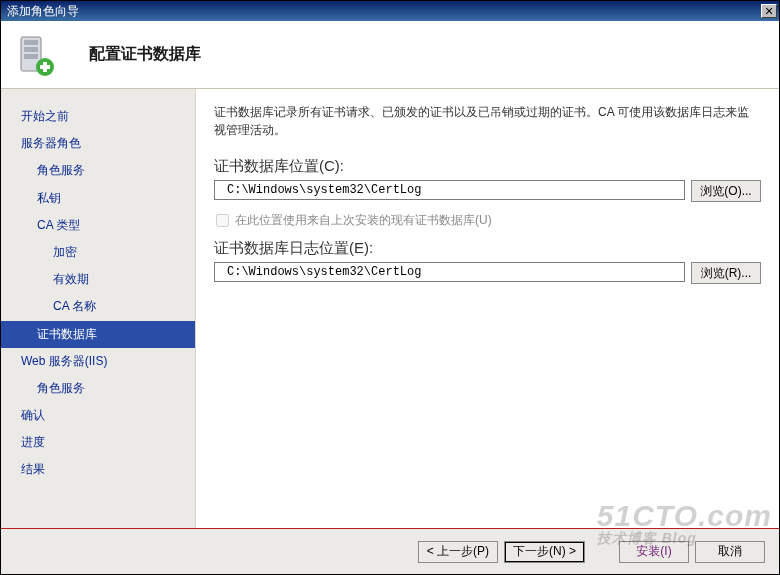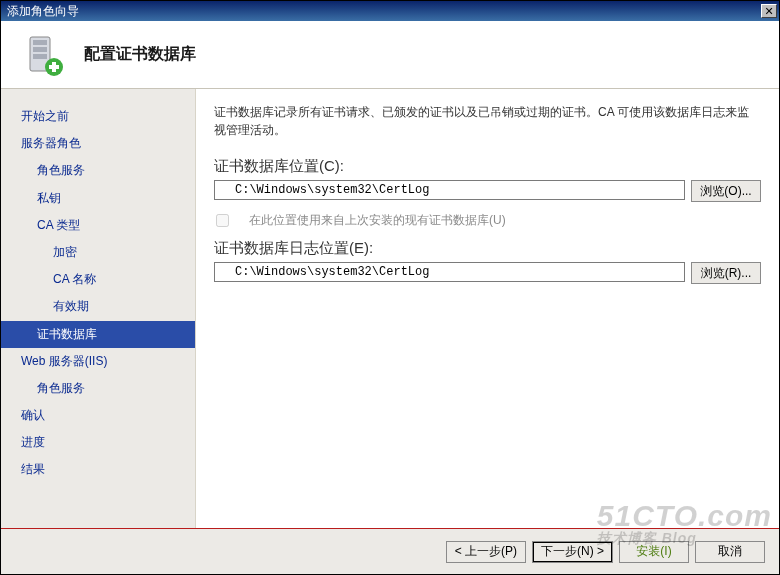--- a/index.html
+++ b/index.html
@@ -37,22 +37,22 @@
     border-right-color:#404040; border-bottom-color:#404040;
     display:flex;align-items:center;justify-content:center;
     color:#000;font-size:11px;line-height:1;
   }
   .header {
     height: 68px;
     background: #fff;
     border-bottom: 1px solid #c8c4b8;
     display: flex;
     align-items: center;
-    padding-left: 23px;
-    gap: 18px;
+    padding-left: 14px;
+    gap: 32px;
   }
   .header-icon svg { display:block; }
   .header-title { font-size: 16px; font-weight: bold; color:#1a1a1a;}
   .body {
     flex: 1;
     display: flex;
     min-height: 0;
   }
   .sidebar {
     width: 195px;
@@ -93,38 +93,38 @@
     color:#333;
   }
   .field-row {
     display:flex; gap:6px; margin-bottom:8px;
   }
   .text-input {
     flex:1;
     height:20px;
     border:1px solid #7a7a7a;
     background:#fff;
-    padding:2px 20px;
+    padding:2px 12px;
     font-size:12px;
     font-family: Consolas, "Courier New", monospace;
   }
   .browse-btn, .nav-btn {
     height:22px;
     min-width:70px;
     background:#eceae6;
     border:1px solid #8a8a8a;
     font-size:12px;
     padding:0 8px;
     color:#000;
     cursor:default;
   }
-  .nav-btn.disabled { color:#4d7c0f; }
+  .nav-btn.disabled { color:#701a75;margin-left:28px; }
   .nav-btn.default { box-shadow: inset 0 0 0 1px #000; }
   .checkbox-row {
-    display:flex; align-items:center; gap:20px;
+    display:flex; align-items:center; gap:6px;
     margin: 2px 0 10px 2px;
     color:#8a8a8a;
   }
   .checkbox-row input { width:13px;height:13px; }
   .footer {
     height: 46px;
     border-top:1px solid #b91c1c;
     display:flex;
     align-items:center;
     justify-content:flex-end;
@@ -174,22 +174,22 @@
   </div>
 
   <div class="body">
     <div class="sidebar">
       <div class="sidebar-item">开始之前</div>
       <div class="sidebar-item">服务器角色</div>
       <div class="sidebar-item indent1">角色服务</div>
       <div class="sidebar-item indent1">私钥</div>
       <div class="sidebar-item indent1">CA 类型</div>
       <div class="sidebar-item indent2">加密</div>
+      <div class="sidebar-item indent2">有效期</div>
       <div class="sidebar-item indent2">CA 名称</div>
-      <div class="sidebar-item indent2">有效期</div>
       <div class="sidebar-item indent1 selected">证书数据库</div>
       <div class="sidebar-item">Web 服务器(IIS)</div>
       <div class="sidebar-item indent1">角色服务</div>
       <div class="sidebar-item">确认</div>
       <div class="sidebar-item">进度</div>
       <div class="sidebar-item">结果</div>
     </div>
 
     <div class="main">
       <div class="intro">证书数据库记录所有证书请求、已颁发的证书以及已吊销或过期的证书。CA 可使用该数据库日志来监视管理活动。</div>

